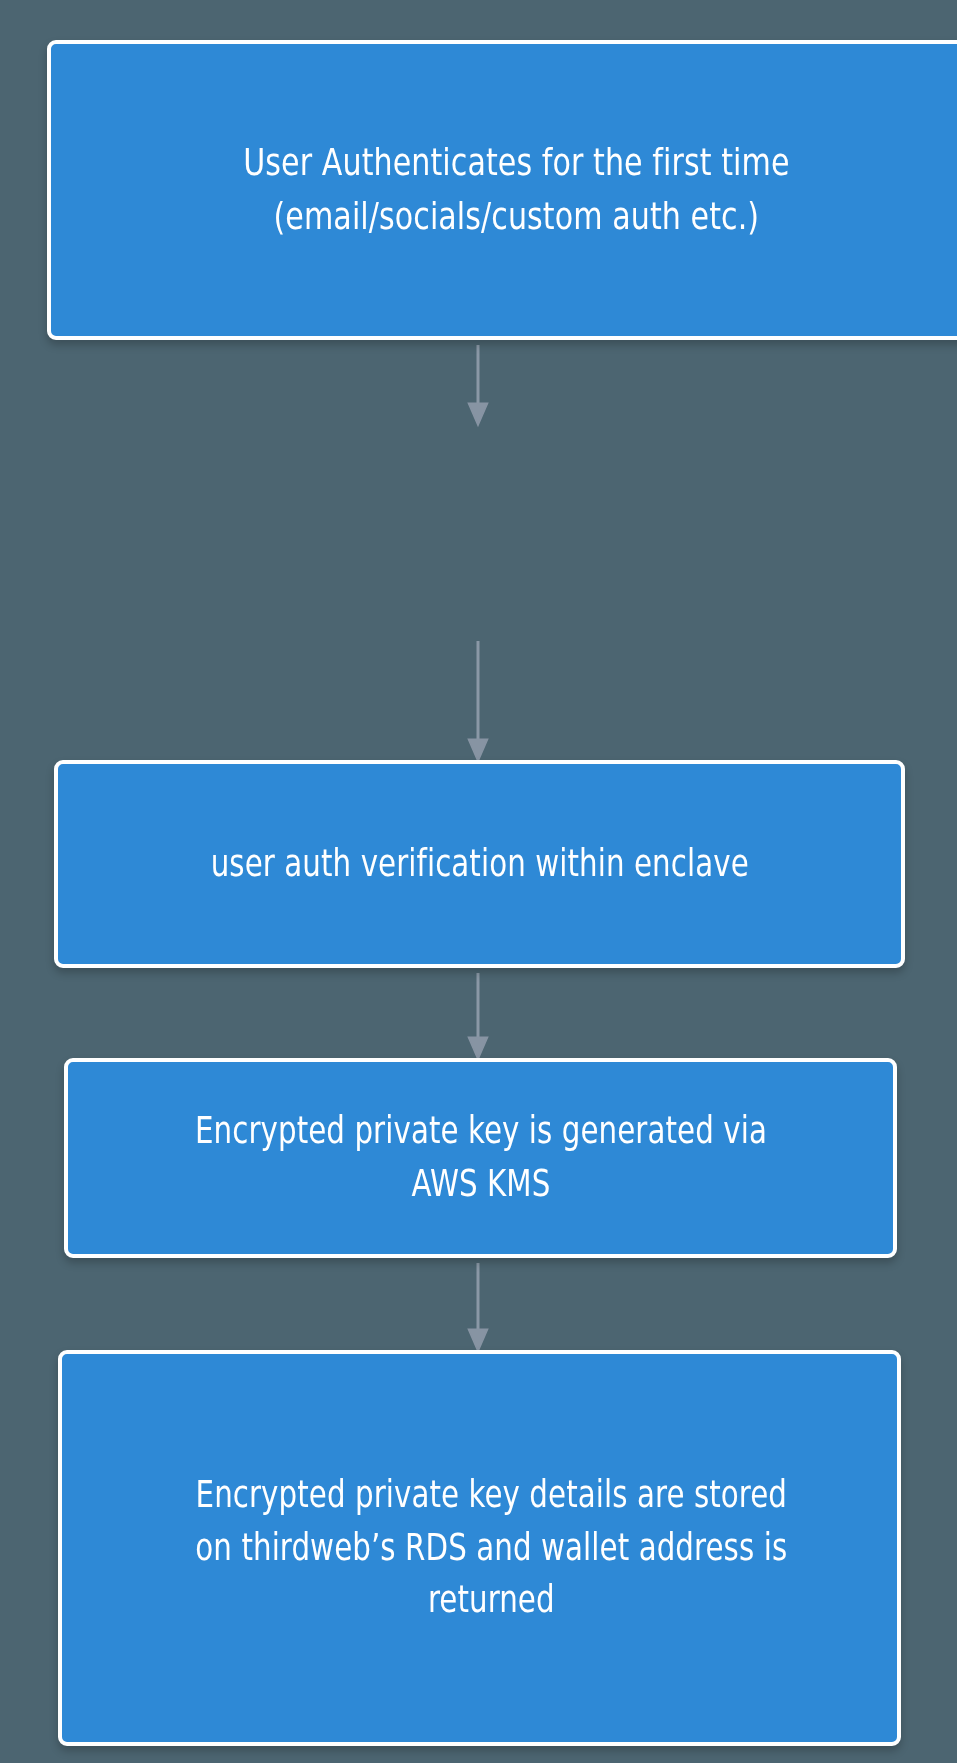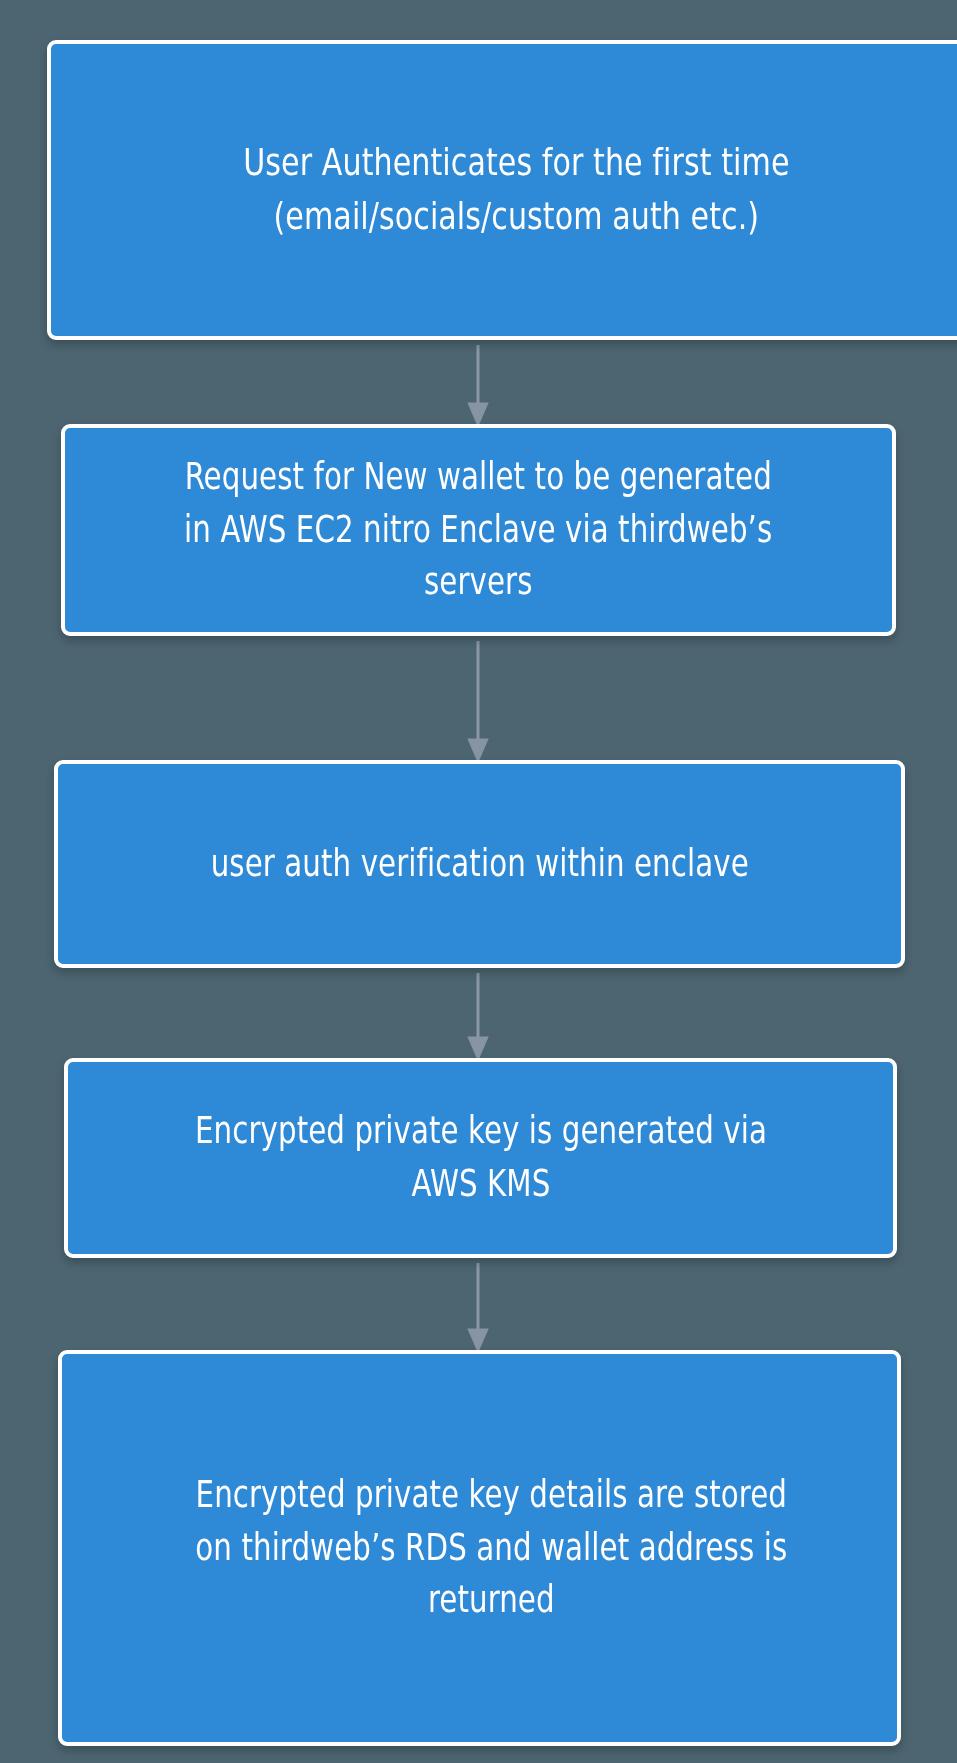--- a/index.html
+++ b/index.html
@@ -90,25 +90,20 @@
     <g>
       <line x1="478" y1="1263" x2="478" y2="1340" stroke="#8a98a6" stroke-width="3" marker-end="url(#arrowhead)"></line>
     </g>
   </svg>
 
   <div class="node" id="node-0">
     <div class="node-label">User Authenticates for the first time
 (email/socials/custom auth etc.)</div>
   </div>
 
-  <div class="node" id="node-1">
-    <div class="node-label">Request for New wallet to be generated
-in AWS EC2 nitro Enclave via thirdweb’s
-servers</div>
-  </div>
 
   <div class="node" id="node-2">
     <div class="node-label">user auth verification within enclave</div>
   </div>
 
   <div class="node" id="node-3">
     <div class="node-label">Encrypted private key is generated via
 AWS KMS</div>
   </div>
 

